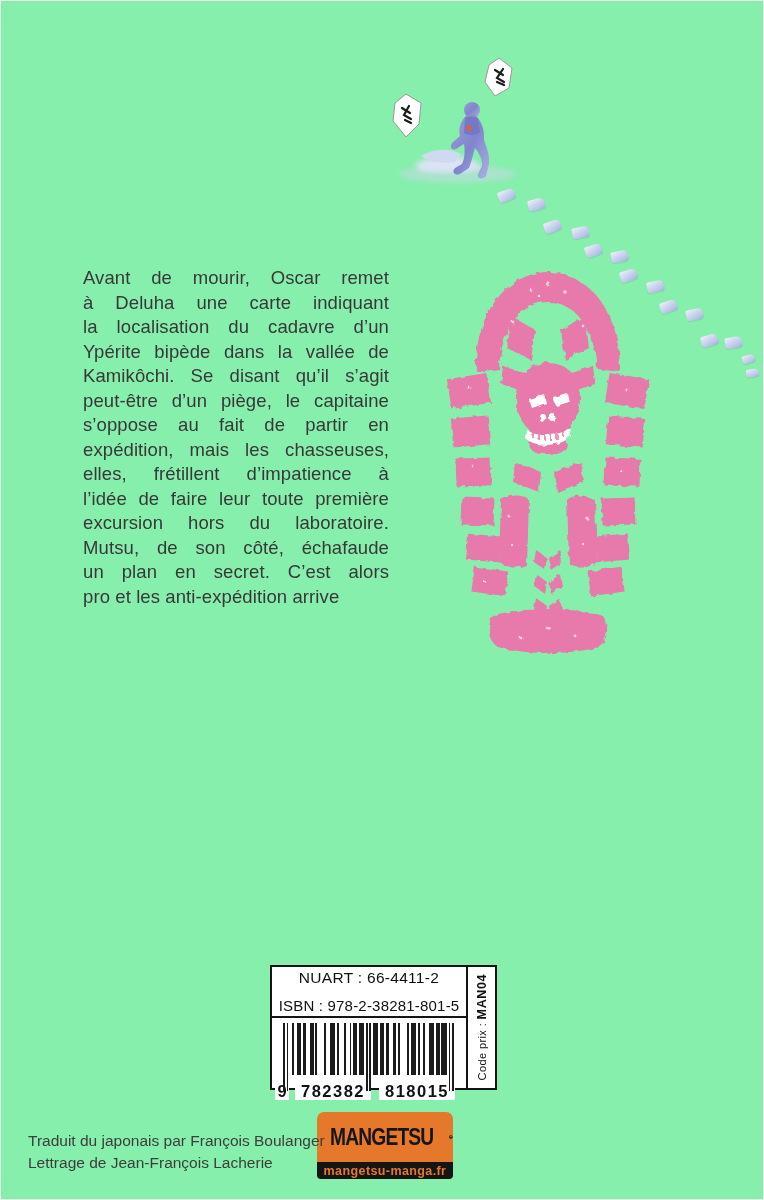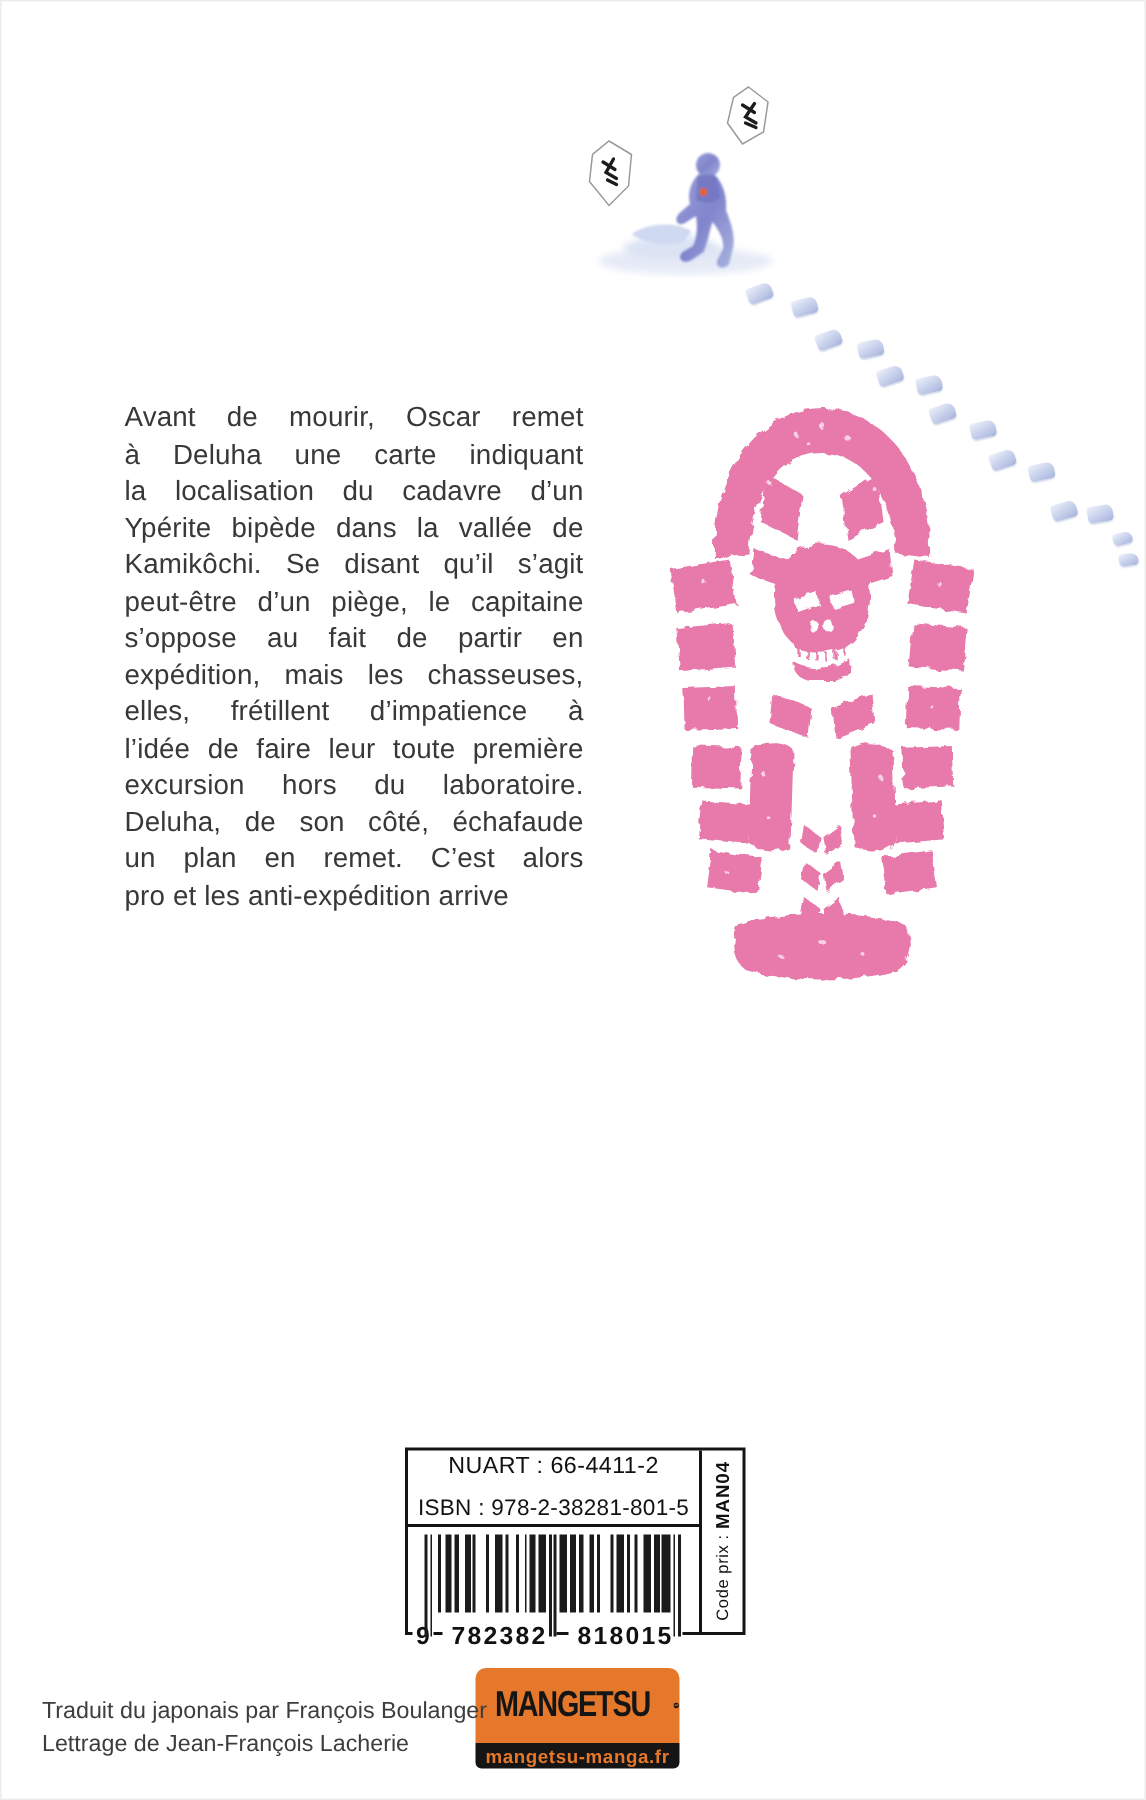--- a/index.html
+++ b/index.html
@@ -1,17 +1,17 @@
 <!DOCTYPE html>
 <html style="--pink: #e87aab; --footblue: #b6c1e3; --orange: #e5782b;"><head>
 <meta charset="utf-8">
 <style>
   html,body{margin:0;padding:0;background:#888;}
   .page{
-    position:relative;width:764px;height:1200px;background:#ffffff;overflow:hidden;
+    position:relative;width:764px;height:1200px;background:#86efac;overflow:hidden;
     margin:0 auto;font-family:"Liberation Sans",sans-serif;
     box-shadow:inset 0 0 0 1px #ececec;
   }
   
   .skier-svg{position:absolute;left:385px;top:52px;width:170px;height:140px;}
   .footprint{
     position:absolute;width:17px;height:11px;border-radius:2px 5px 3px 3px;
     background:linear-gradient(160deg,#eef1fa 0%,#ccd5ee 45%,var(--footblue) 80%,#9dabd6 100%);
     box-shadow:0 1px 1px rgba(130,145,195,.35);
   }
@@ -213,22 +213,22 @@
       <div class="syn-line">à Deluha une carte indiquant</div>
       <div class="syn-line">la localisation du cadavre d’un</div>
       <div class="syn-line">Ypérite bipède dans la vallée de</div>
       <div class="syn-line">Kamikôchi. Se disant qu’il s’agit</div>
       <div class="syn-line">peut-être d’un piège, le capitaine</div>
       <div class="syn-line">s’oppose au fait de partir en</div>
       <div class="syn-line">expédition, mais les chasseuses,</div>
       <div class="syn-line">elles, frétillent d’impatience à</div>
       <div class="syn-line">l’idée de faire leur toute première</div>
       <div class="syn-line">excursion hors du laboratoire.</div>
-      <div class="syn-line">Deluha, de son côté, échafaude</div>
-      <div class="syn-line">un plan en remet. C’est alors</div>
+      <div class="syn-line">Mutsu, de son côté, échafaude</div>
+      <div class="syn-line">un plan en secret. C’est alors</div>
       <div class="syn-line">pro et les anti-expédition arrive</div>
     </div>
 
   <div class="barcode-box">
     <div class="bc-left">
       <div class="bc-header">
         <div class="bc-line1">NUART : 66-4411-2</div>
         <div class="bc-line2">ISBN : 978-2-38281-801-5</div>
       </div>
       <div class="bc-bars-zone">

